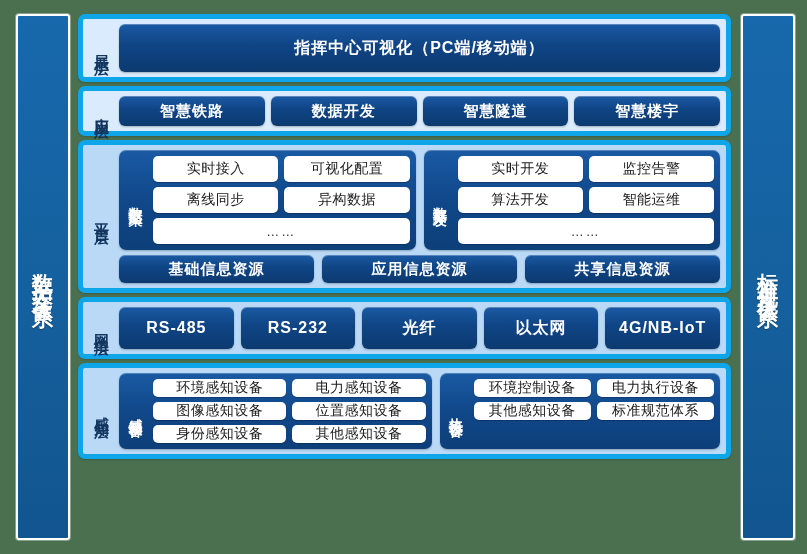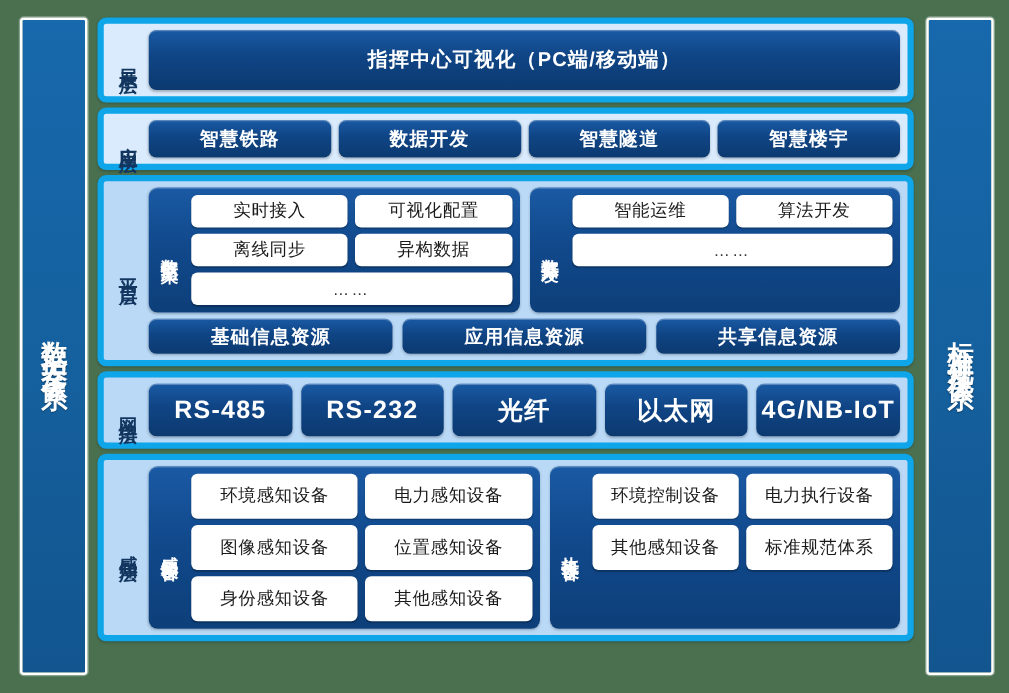--- a/index.html
+++ b/index.html
@@ -118,27 +118,27 @@
     letter-spacing:.5px;
   }
   .white-chip.wide{flex:1 1 100%;}
   .dots{letter-spacing:2px;color:#333;font-size:13px;}
 
   .resource-row{display:flex;gap:8px;}
   .resource-row .navy{flex:1 1 0;height:28px;min-width:0;}
 
   
   .net-row{display:flex;gap:7px;}
-  .net-row .navy{flex:1 1 0;height:42px;font-size:20px;min-width:0;}
+  .net-row .navy{flex:1 1 0;height:42px;font-size:16px;min-width:0;}
 
   
   .sense-row{display:flex;gap:8px;}
   .sense-left{flex:1.12 1 0;min-width:0;}
   .sense-right{flex:1 1 0;min-width:0;}
-  .sense-left .white-chip,.sense-right .white-chip{height:36px;}
+  .sense-left .white-chip,.sense-right .white-chip{height:18px;}
 </style>
 </head>
 <body>
 
 <div class="canvas">
 
   <div class="pillar pillar-left">
     <span>数据安全体系</span>
   </div>
 
@@ -183,22 +183,26 @@
               <div class="group-line">
                 <div class="white-chip wide dots">……</div>
               </div>
             </div>
           </div>
 
           <div class="group" style="flex:1 1 0;">
             <div class="group-title">数据开发</div>
             <div class="group-grid">
               <div class="group-line">
+                <div class="white-chip">实时开发</div>
+                <div class="white-chip">监控告警</div>
+              </div>
+              <div class="group-line">
+                <div class="white-chip">算法开发</div>
                 <div class="white-chip">智能运维</div>
-                <div class="white-chip">算法开发</div>
               </div>
               <div class="group-line">
                 <div class="white-chip wide dots">……</div>
               </div>
             </div>
           </div>
 
         </div>
 
         <div class="resource-row">

